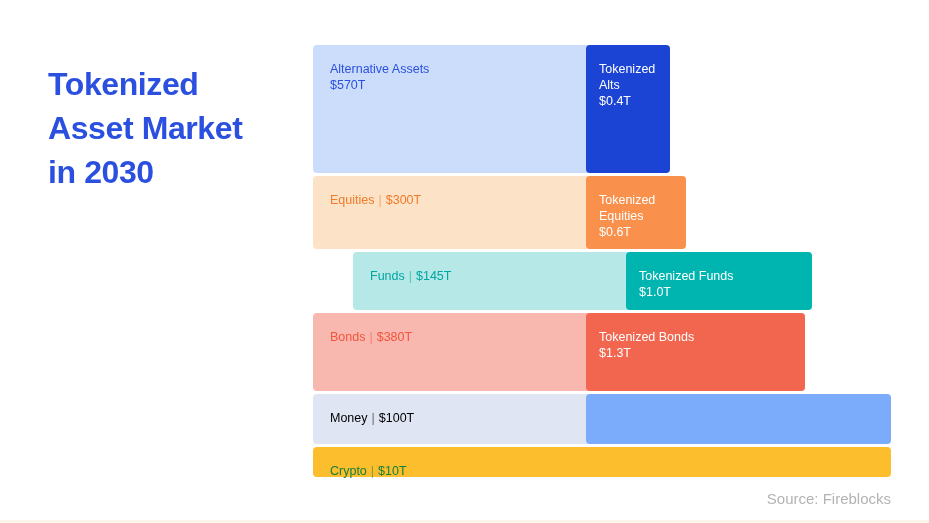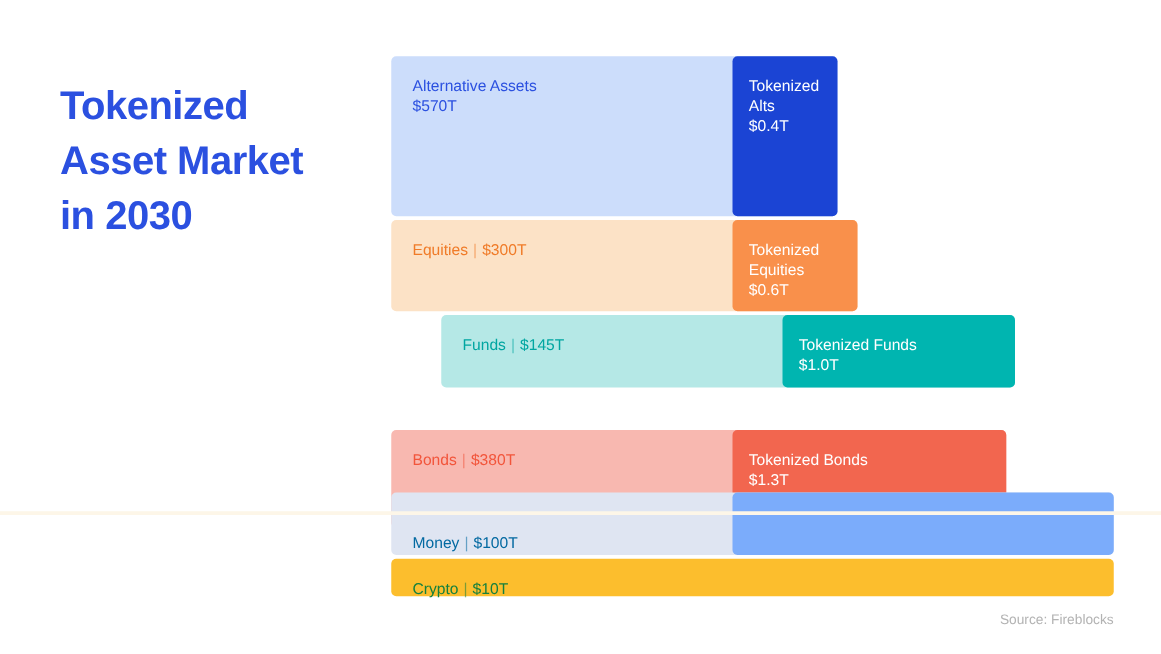--- a/index.html
+++ b/index.html
@@ -12,21 +12,21 @@
     background: #ffffff;
     font-family: "Liberation Sans", sans-serif;
     overflow: hidden;
     position: relative;
   }
 
   #slide {
     position: absolute;
     left: 0; top: 0;
     width: 929px;
-    height: 412px;
+    height: 523px;
     background: #ffffff;
   }
 
   
   #title-block {
     position: absolute;
     left: 48px;
     top: 62px;
     width: 255px;
   }
@@ -97,21 +97,21 @@
   }
   .tok-label .tok-name { font-weight: normal; }
   .tok-label .tok-val  { font-weight: normal; display: block; }
   .tok-label.wrap .tok-name { display: block; }
 
   
   #source {
     position: absolute;
     right: 38px;
     top: 490px;
-    font-size: 11px;
+    font-size: 15px;
     color: #b3b3b3;
     text-align: right;
     white-space: nowrap;
   }
 
   
   #bottom-rule {
     position: absolute;
     left: 0;
     bottom: 0;
@@ -157,32 +157,32 @@
       </div>
       <div class="row" style="top: 207px; height: 58px; width: 578px; margin-left: 40px;">
         <div class="base-bar" style="width: 459px; background: rgb(181, 232, 230);"></div>
         <div class="base-label" style="color: rgb(0, 166, 161);"><span class="lbl-name">Funds</span><span class="lbl-sep">|</span><span class="lbl-val">$145T</span></div>
         <div class="tok-bar" style="left: 273px; width: 186px; background: rgb(0, 181, 176);"></div>
         <div class="tok-label" style="left: 286px;">
           <span class="tok-name" style="display: block; white-space: nowrap;">Tokenized Funds</span>
           <span class="tok-val">$1.0T</span>
         </div>
       </div>
-      <div class="row" style="top: 268px; height: 78px; width: 578px; margin-top: 31px;">
+      <div class="row" style="top: 268px; height: 78px; width: 578px;">
         <div class="base-bar" style="width: 492px; background: rgb(248, 184, 176);"></div>
         <div class="base-label" style="color: rgb(242, 85, 59);"><span class="lbl-name">Bonds</span><span class="lbl-sep">|</span><span class="lbl-val">$380T</span></div>
         <div class="tok-bar" style="left: 273px; width: 219px; background: rgb(242, 102, 79);"></div>
         <div class="tok-label" style="left: 286px;">
           <span class="tok-name" style="display: block; white-space: nowrap;">Tokenized Bonds</span>
           <span class="tok-val">$1.3T</span>
         </div>
       </div>
       <div class="row" style="top: 349px; height: 50px; width: 578px;">
         <div class="base-bar" style="width: 578px; background: rgb(223, 229, 242);"></div>
-        <div class="base-label" style="color: #0369a1; margin-top: 16px;"><span class="lbl-name">Money</span><span class="lbl-sep">|</span><span class="lbl-val">$100T</span></div>
+        <div class="base-label" style="color: #000000;"><span class="lbl-name">Money</span><span class="lbl-sep">|</span><span class="lbl-val">$100T</span></div>
         <div class="tok-bar" style="left: 273px; width: 305px; background: rgb(123, 172, 251);"></div>
       </div>
       <div class="row" style="top: 402px; height: 30px; width: 578px;">
         <div class="base-bar" style="width: 578px; background: rgb(252, 190, 45);"></div>
         <div class="base-label" style="color: #15803d;"><span class="lbl-name">Crypto</span><span class="lbl-sep">|</span><span class="lbl-val">$10T</span></div>
       </div>
     </div>
 
   <div id="source">Source: Fireblocks</div>
 

